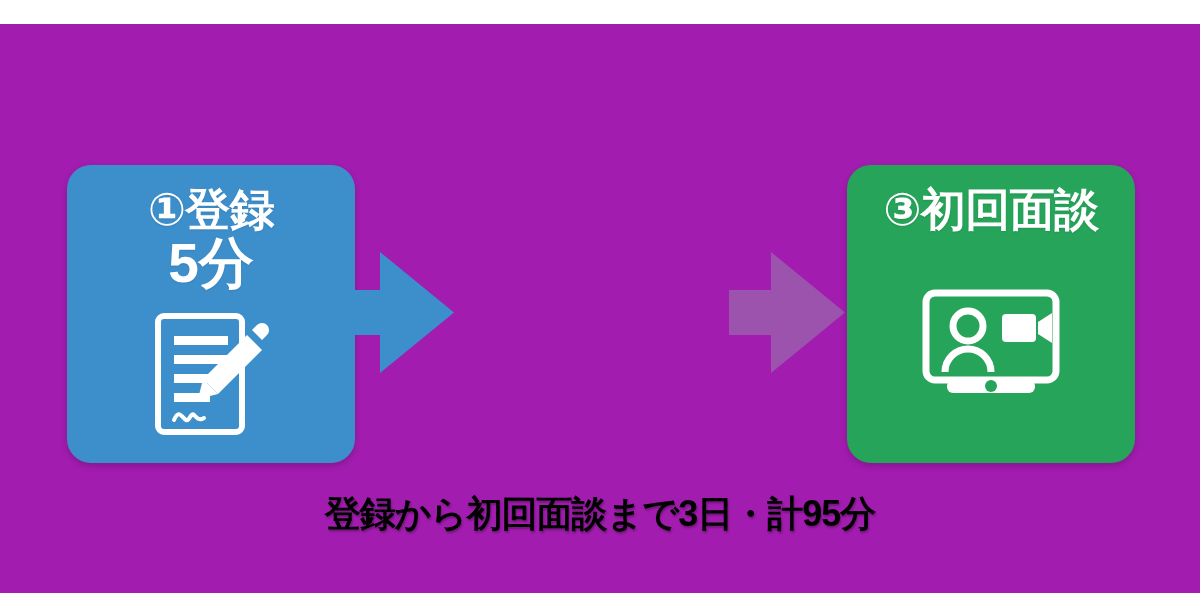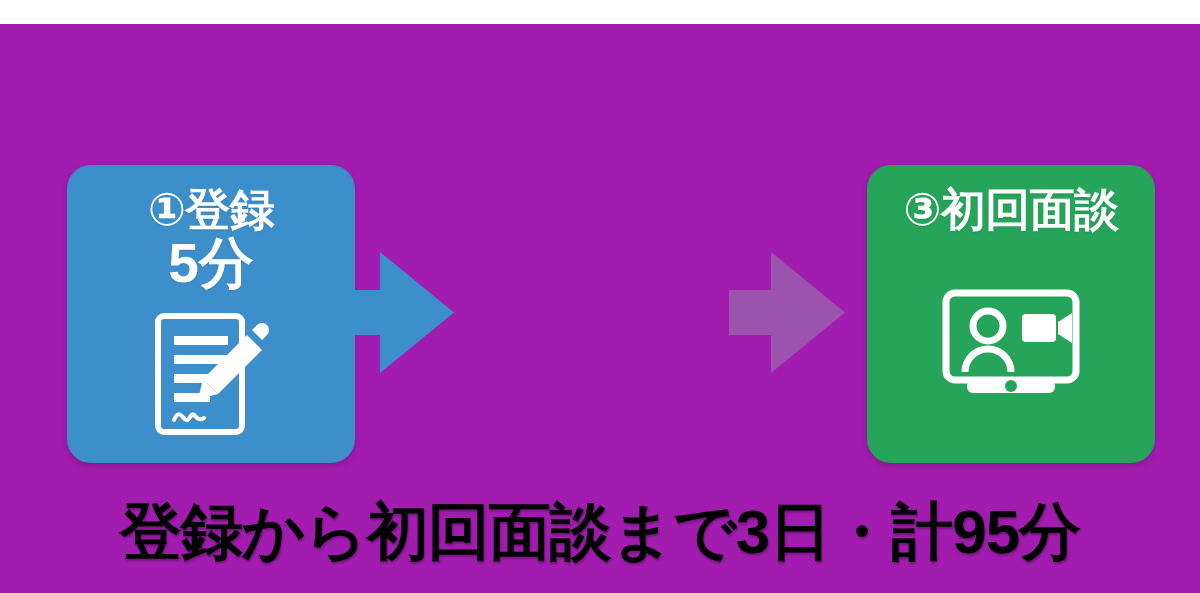--- a/index.html
+++ b/index.html
@@ -32,21 +32,21 @@
     height: 298px;
     border-radius: 24px;
     box-sizing: border-box;
     display: flex;
     flex-direction: column;
     align-items: center;
     box-shadow: 0 3px 6px rgba(0,0,0,0.18);
   }
   #step-1 { left: 67px;  background: #3d8fcc; }
   #step-2 { left: 456px; background: #9b53ae; }
-  #step-3 { left: 867px; background: #26a45a; justify-content: space-between; }
+  #step-3 { left: 847px; background: #26a45a; justify-content: space-between; }
 
   .step-title {
     color: #ffffff;
     font-weight: bold;
     font-size: 45px;
     line-height: 1.03;
     letter-spacing: -0.5px;
     margin-top: 22px;
     white-space: nowrap;
     text-shadow: 0 1px 2px rgba(0,0,0,0.10);
@@ -83,21 +83,21 @@
 
   
   #caption {
     position: absolute;
     left: 0;
     top: 466px;
     width: 1200px;
     text-align: center;
     color: #000000;
     font-weight: bold;
-    font-size: 62px;
+    font-size: 36px;
     letter-spacing: -1px;
     white-space: nowrap;
     text-shadow: 1px 2px 2px rgba(0,0,0,0.28);
   }
 </style>
 </head>
 <body>
 
 <div id="stage">
 

